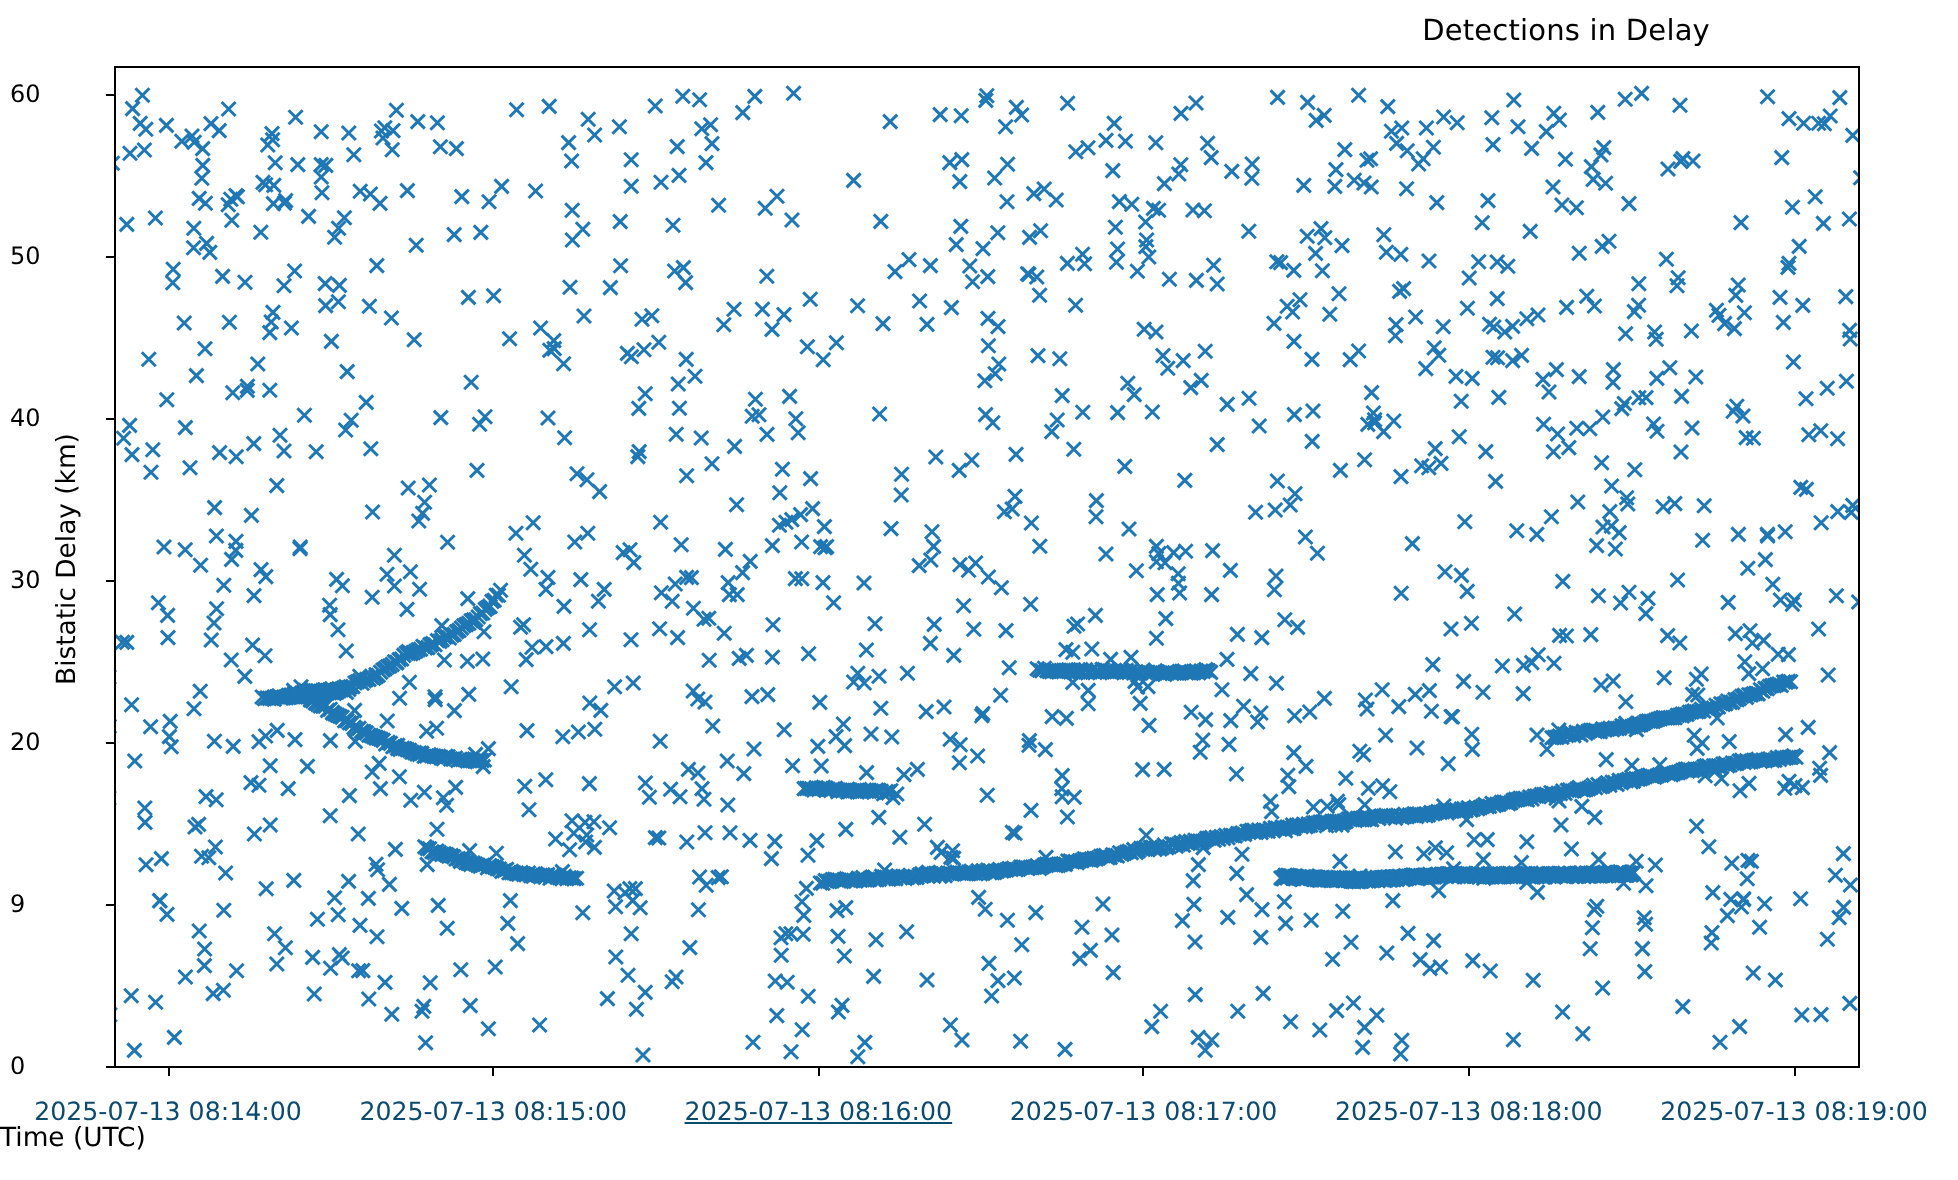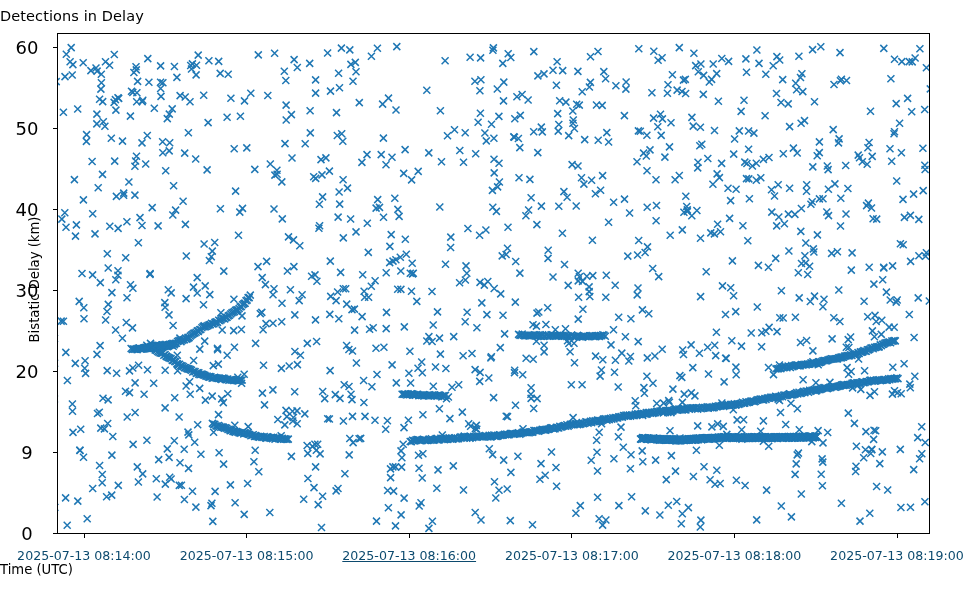--- a/index.html
+++ b/index.html
@@ -17,21 +17,21 @@
     position: relative;
     width: 979px;
     height: 590px;
     background: #ffffff;
   }
   #chart-title {
     position: absolute;
     left: 0;
     top: 8px;
     width: 855px;
-    text-align: left;
+    text-align: right;
     font-size: 14.5px;
     color: #000000;
     letter-spacing: 0.1px;
   }
   #plot-area {
     position: absolute;
     left: 57px;
     top: 33px;
     width: 873px;
     height: 501px;
@@ -45,22 +45,22 @@
     left: 0;
     top: 0;
     width: 873px;
     height: 501px;
     display: block;
   }
   .ytick-label {
     position: absolute;
     right: 0;
     width: 44px;
-    text-align: center;
-    font-size: 18px;
+    text-align: left;
+    font-size: 12px;
     color: #000000;
     transform: translateY(-50%);
     white-space: nowrap;
   }
   .ytick-mark {
     position: absolute;
     width: 4px;
     height: 1.1px;
     background: #000000;
   }

